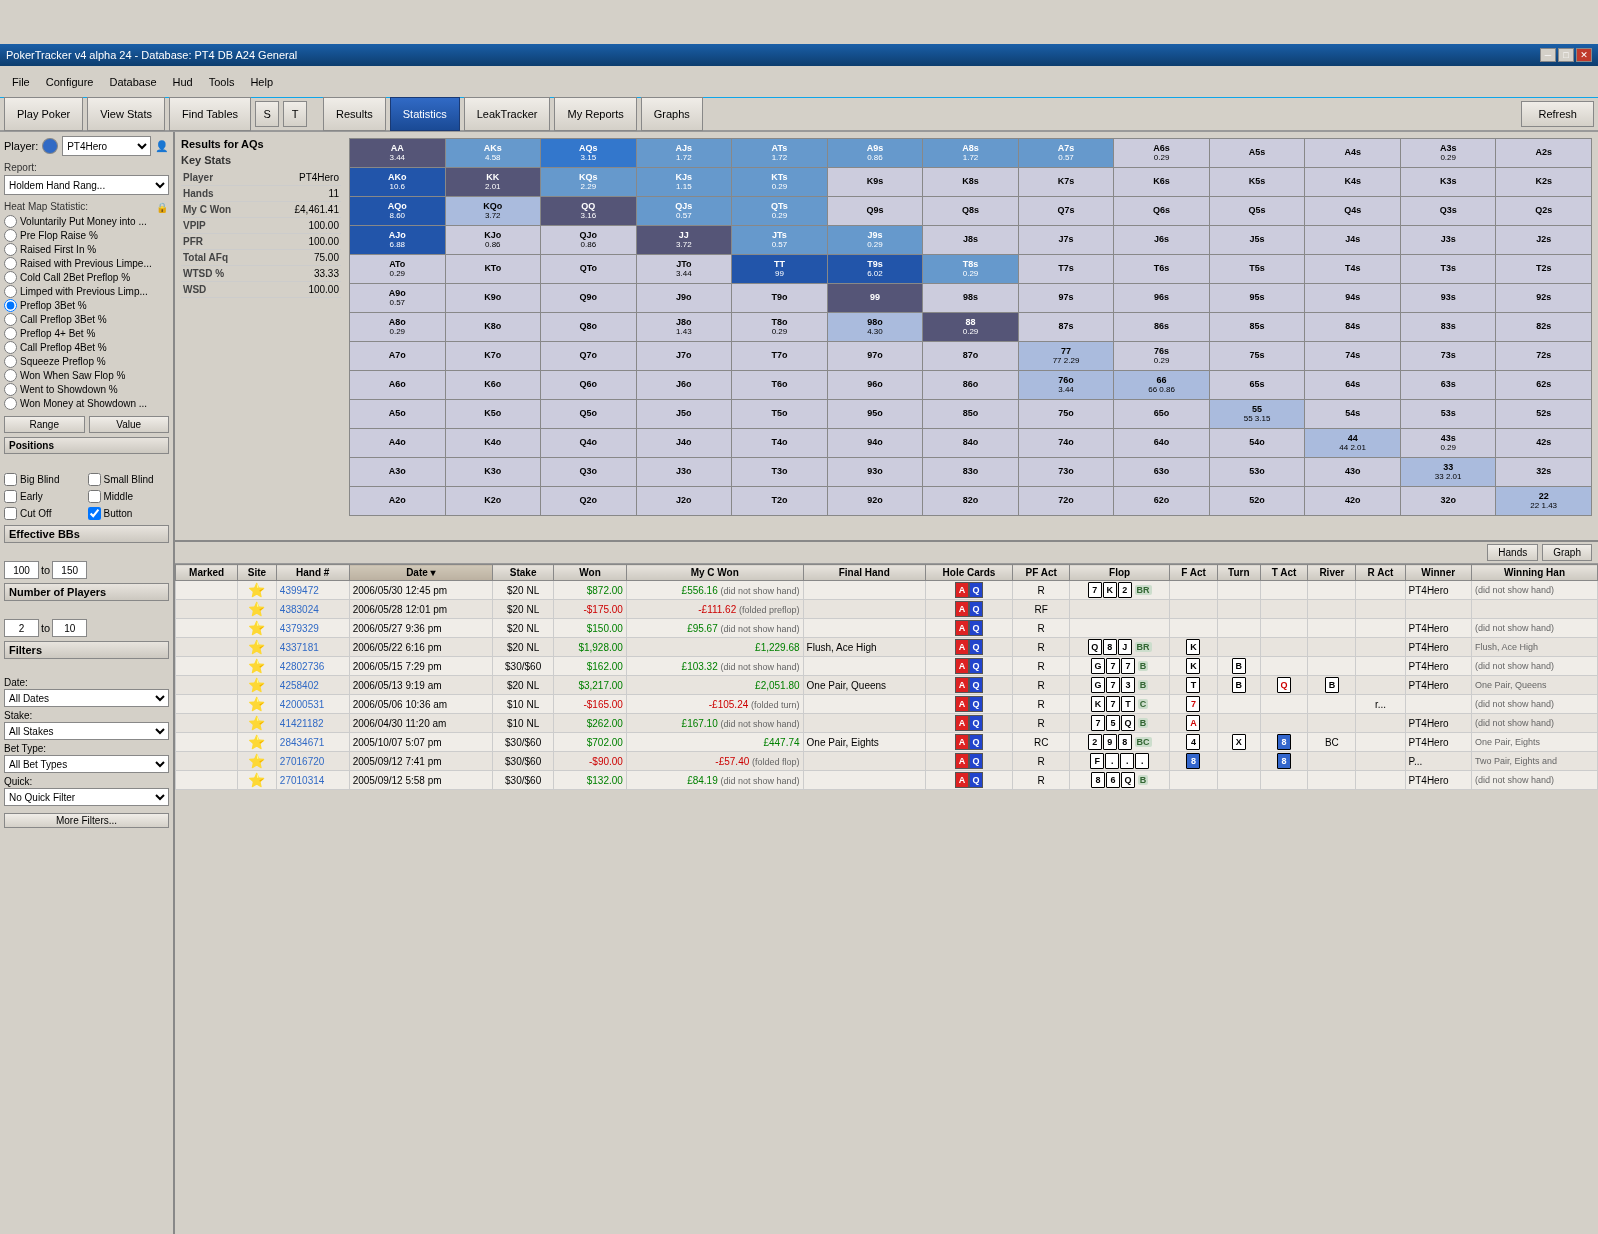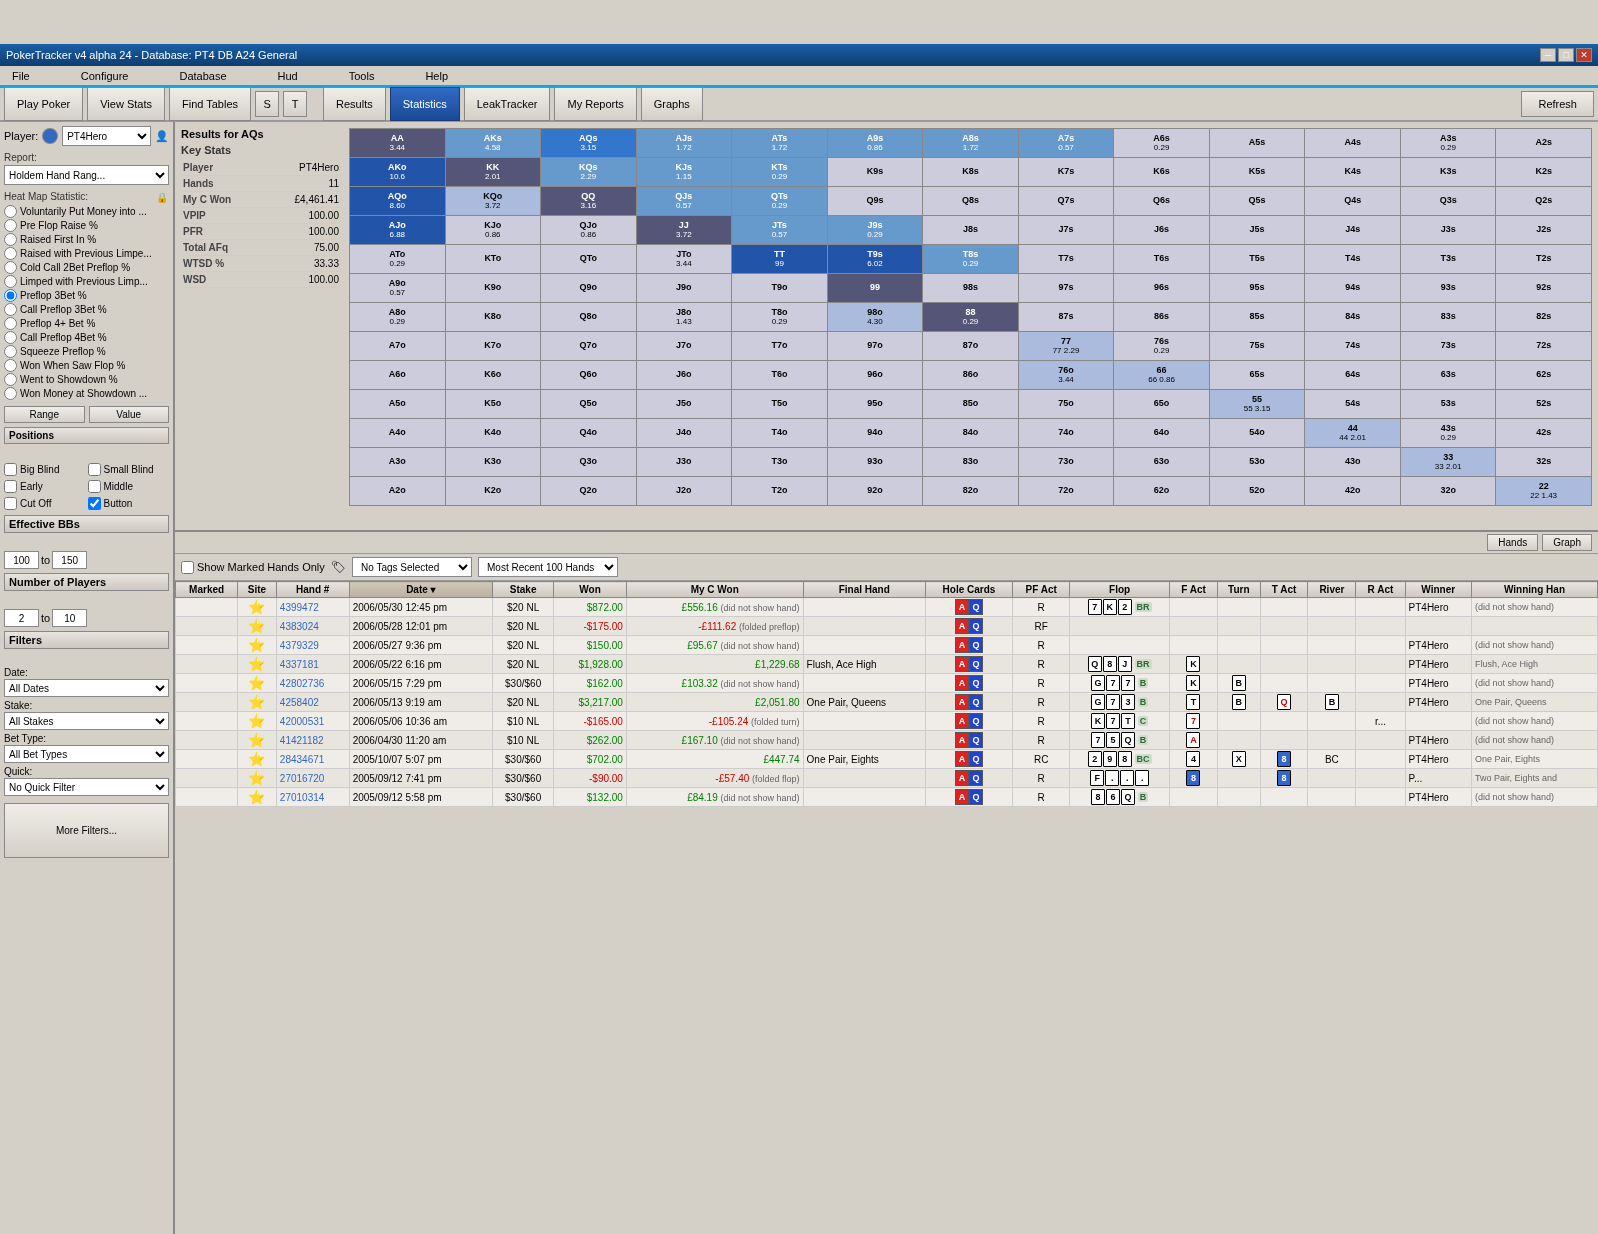--- a/index.html
+++ b/index.html
@@ -27,26 +27,25 @@
       border: 1px solid #888;
       font-size: 9px;
       display: flex; align-items: center; justify-content: center;
       cursor: pointer;
     }
     .title-btn.close { background: #c0392b; color: white; }
 
     
     .menu-bar {
       background: #d4d0c8;
-      height: 22px;
+      height: 32px;
       display: flex;
       align-items: center;
       padding: 0 4px;
-      border-bottom: 3px solid #0ea5e9;
-      gap: 35px;
+      border-bottom: 1px solid #0ea5e9;
     }
     .menu-item {
       padding: 2px 8px;
       cursor: pointer;
       font-size: 11px;
     }
 
     
     .toolbar {
       background: #d4d0c8;
@@ -150,21 +149,21 @@
     .range-input {
       width: 35px;
       height: 18px;
       border: 1px solid #888;
       background: white;
       font-size: 10px;
       text-align: center;
     }
     .more-filters-btn {
       width: 100%;
-      padding: 21px;
+      padding: 1px;
       background: linear-gradient(to bottom, #f0ede8, #d4d0c8);
       border: 1px solid #888;
       cursor: pointer;
       font-size: 10px;
       margin-top: 4px;
     }
     .avatar-icon {
       width: 16px; height: 16px;
       background: #316ac5;
       border-radius: 50%;
@@ -1209,33 +1208,20 @@
       </div>
     </div>
 
     <div class="heatmap-toolbar">
       <button class="heatmap-tb-btn">Hands</button>
       <button class="heatmap-tb-btn">Graph</button>
     </div>
 
     <div class="results-area">
 
-      <div class="results-toolbar">
-        <div class="results-checkbox">
-          <input type="checkbox" style="">
-          <span>Show Marked Hands Only</span>
-        </div>
-        <span style="font-size:12px;">🏷</span>
-        <select class="tags-select">
-          <option>No Tags Selected</option>
-        </select>
-        <select class="recent-select">
-          <option>Most Recent 100 Hands</option>
-        </select>
-      </div>
 
       <div class="results-table-container">
         <table class="results-table">
           <thead>
             <tr>
               <th>Marked</th>
               <th>Site</th>
               <th>Hand #</th>
               <th class="sorted">Date ▾</th>
               <th>Stake</th>

